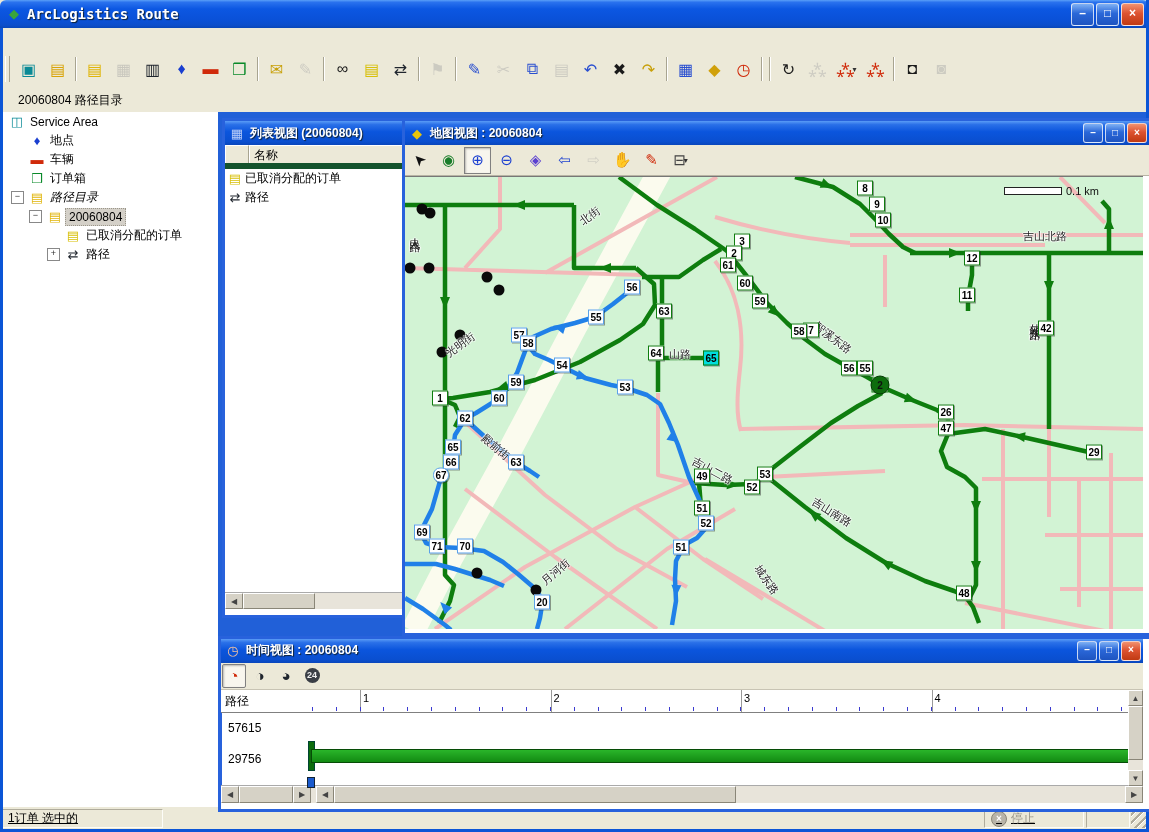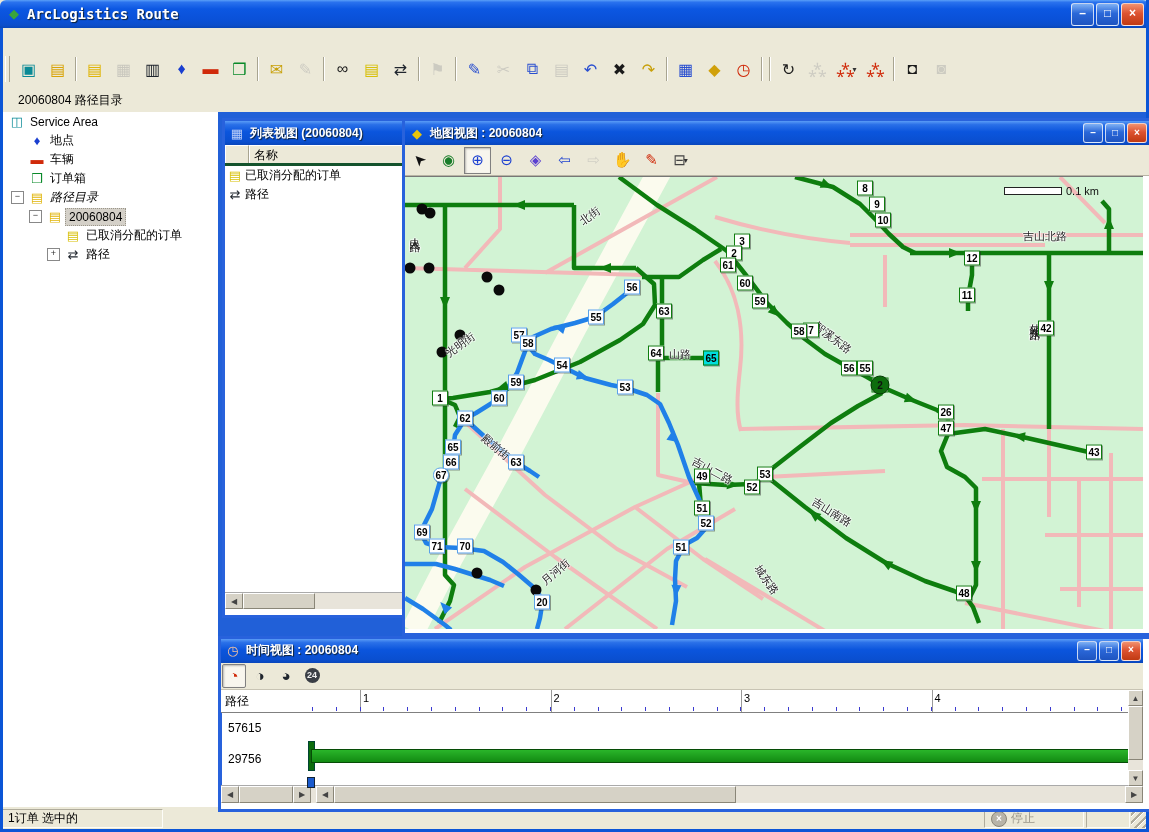--- a/index.html
+++ b/index.html
@@ -52,21 +52,21 @@
   .wtitle{height:24px;display:flex;align-items:center;
     background:linear-gradient(180deg,#5a9cf6 0%,#2a70e8 15%,#0b55dd 45%,#0a4fd0 85%,#0946bc 100%);}
   .wtitle .txt{color:#fff;font-weight:bold;font-size:12px;margin-left:4px;white-space:nowrap;text-shadow:1px 1px 1px #123;}
   .wtitle .ico{width:18px;text-align:center;font-size:13px;margin-left:3px;}
   .wtitle .win-controls{padding-right:2px;}
   .wtitle .wbtn{width:18px;height:18px;font-size:10px;}
 
   
   #listwin{left:4px;top:6px;width:236px;height:494px;z-index:1;}
   #list-client{position:absolute;left:0;top:24px;width:230px;height:464px;background:#fff;display:flex;flex-direction:column;}
-  #list-head{height:18px;display:flex;background:#ece9d8;border-bottom:3px solid #14532d;}
+  #list-head{height:18px;display:flex;background:#ece9d8;border-bottom:6px solid #14532d;}
   .hcell{border-right:1px solid #a8a490;border-top:1px solid #fff;border-left:1px solid #fff;font-size:12px;padding:1px 4px;}
   #list-rows{flex:1;}
   .lrow{height:19px;display:flex;align-items:center;font-size:12px;}
   .lrow .lico{width:20px;text-align:center;font-size:13px;}
   .scroll-h{height:16px;background:#e8e4da;display:flex;align-items:stretch;border-top:1px solid #aaa;}
   .sbtn{width:16px;background:#d6d2c6;border:1px solid;border-color:#fff #8a8678 #8a8678 #fff;
     font-size:8px;color:#444;display:flex;align-items:center;justify-content:center;}
   .sthumb{background:#d6d2c6;border:1px solid;border-color:#fff #8a8678 #8a8678 #fff;}
   .strack{background:#e8e4da;flex:1;}
 
@@ -112,21 +112,21 @@
   #gantt-cap{position:absolute;width:5px;background:#0c6c0c;border:1px solid #043;}
   #gantt-marker{position:absolute;width:6px;height:9px;background:#1a5acd;border:1px solid #123;}
   #time-vscroll{position:absolute;right:0;top:51px;width:15px;height:96px;background:#e8e4da;display:flex;flex-direction:column;}
   #time-vscroll .sbtn{width:13px;height:14px;}
   #time-vscroll .vthumb{height:52px;background:#d6d2c6;border:1px solid;border-color:#fff #8a8678 #8a8678 #fff;}
   #time-hscrolls{height:17px;display:flex;border-top:1px solid #aaa;background:#e8e4da;}
 
   
   #statusbar{position:absolute;left:0;top:806px;width:1149px;height:23px;background:#ece9d8;
     border-top:1px solid #fff;display:flex;align-items:stretch;font-size:12px;}
-  .spanel{border:1px solid;border-color:#b0ac9c #fdfdf8 #fdfdf8 #b0ac9c;margin:2px 1px;display:flex;align-items:center;padding:0 6px;}
+  .spanel{border:1px solid;border-color:#b0ac9c #fdfdf8 #fdfdf8 #b0ac9c;margin:2px 1px;display:flex;align-items:center;padding:0 6px;text-decoration:underline;}
   #stop-area{display:flex;align-items:center;color:#9a968a;}
   #stop-icon{width:14px;height:14px;border-radius:50%;background:#b8b4a8;color:#fff;font:bold 10px "Liberation Sans",sans-serif;
     display:flex;align-items:center;justify-content:center;margin-right:4px;border:1px solid #8a8678;}
   #grip{width:16px;margin:2px 2px 2px 0;background:
     repeating-linear-gradient(135deg,transparent 0 3px,#b0ac9c 3px 5px,#fff 5px 6px);}
   #bottom-border{position:absolute;left:0;top:829px;width:1149px;height:3px;background:#0b55d6;}
 </style>
 </head>
 <body>
 
@@ -487,21 +487,21 @@
               <div class="stop g" style="left: 323px; top: 88px;">61</div>
               <div class="stop g" style="left: 340px; top: 106px;">60</div>
               <div class="stop g" style="left: 355px; top: 124px;">59</div>
               <div class="stop g" style="left: 406px; top: 153px;">7</div>
               <div class="stop g" style="left: 394px; top: 154px;">58</div>
               <div class="stop g" style="left: 444px; top: 191px;">56</div>
               <div class="stop g" style="left: 460px; top: 191px;">55</div>
               <div class="stop g" style="left: 641px; top: 151px;">42</div>
               <div class="stop g" style="left: 541px; top: 235px;">26</div>
               <div class="stop g" style="left: 541px; top: 251px;">47</div>
-              <div class="stop g" style="left: 689px; top: 275px;">43</div>
+              <div class="stop g" style="left: 689px; top: 275px;">29</div>
               <div class="stop g" style="left: 559px; top: 416px;">48</div>
               <div class="stop g" style="left: 360px; top: 297px;">53</div>
               <div class="stop g" style="left: 347px; top: 310px;">52</div>
               <div class="stop g" style="left: 297px; top: 299px;">49</div>
               <div class="stop g" style="left: 297px; top: 331px;">51</div>
               <div class="stop g" style="left: 35px; top: 221px;">1</div>
               <div class="stop g" style="left: 259px; top: 134px;">63</div>
               <div class="stop g" style="left: 251px; top: 176px;">64</div>
               <div class="stop g h" style="left: 306px; top: 181px;">65</div>
               <div class="stop b" style="left: 227px; top: 110px;">56</div>

